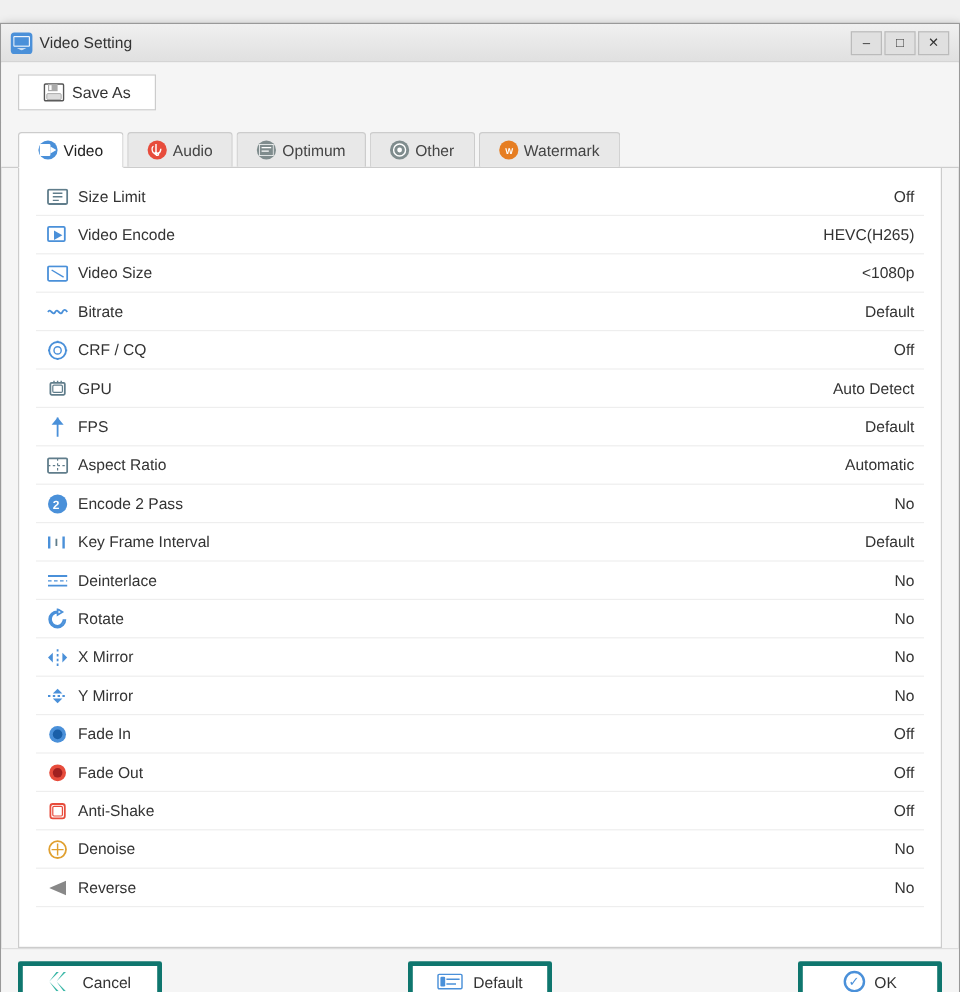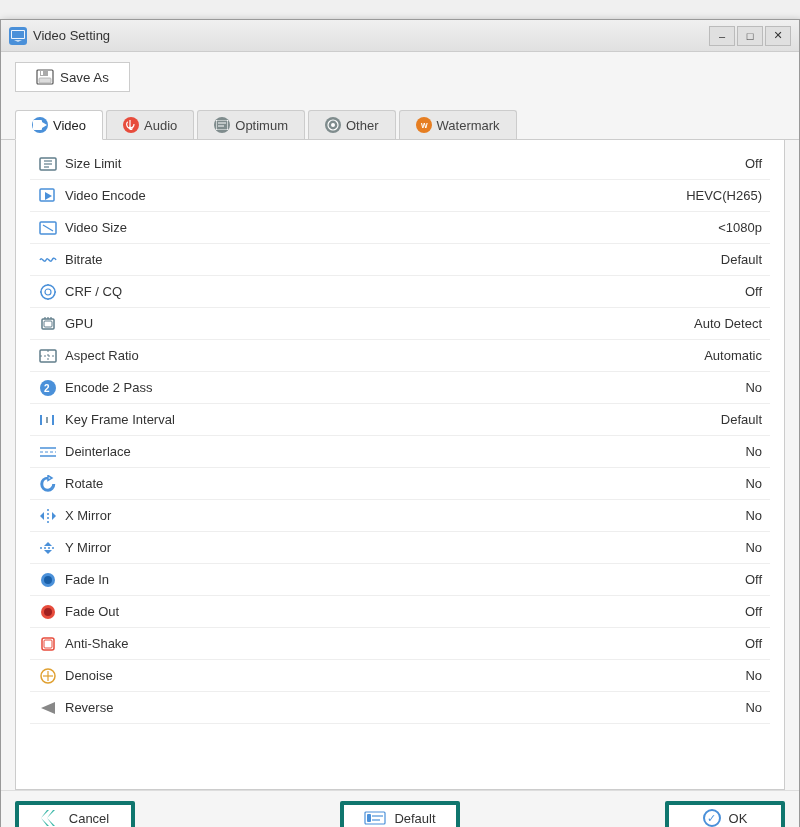--- a/index.html
+++ b/index.html
@@ -409,20 +409,34 @@
                     <rect x="5" y="4" width="8" height="6" rx="1" fill="none" stroke="#607d8b" stroke-width="1"></rect>
                     <line x1="6" y1="2" x2="6" y2="0" stroke="#607d8b" stroke-width="1.2"></line>
                     <line x1="9" y1="2" x2="9" y2="0" stroke="#607d8b" stroke-width="1.2"></line>
                     <line x1="12" y1="2" x2="12" y2="0" stroke="#607d8b" stroke-width="1.2"></line>
                   </svg>
                 </span>
                 <span>GPU</span>
               </div>
             </td>
             <td class="col-value">Auto Detect</td>
+          </tr>
+          <tr>
+            <td class="col-label">
+              <div class="label-inner">
+                <span style="width: 20px; height: 18px; display: inline-flex; align-items: center; justify-content: center; flex-shrink: 0;">
+                  <svg width="14" height="18" viewBox="0 0 14 18">
+                    <line x1="7" y1="1" x2="7" y2="17" stroke="#4a90d9" stroke-width="1.5"></line>
+                    <polygon points="2,7 7,1 12,7" fill="#4a90d9"></polygon>
+                  </svg>
+                </span>
+                <span>FPS</span>
+              </div>
+            </td>
+            <td class="col-value">Default</td>
           </tr>
           <tr>
             <td class="col-label">
               <div class="label-inner">
                 <span style="width: 20px; height: 18px; display: inline-flex; align-items: center; justify-content: center; flex-shrink: 0;">
                   <svg width="18" height="16" viewBox="0 0 18 16">
                     <rect x="1" y="2" width="16" height="12" rx="1" fill="none" stroke="#607d8b" stroke-width="1.5"></rect>
                     <line x1="1" y1="8" x2="17" y2="8" stroke="#607d8b" stroke-width="1" stroke-dasharray="2,2"></line>
                     <line x1="9" y1="2" x2="9" y2="14" stroke="#607d8b" stroke-width="1" stroke-dasharray="2,2"></line>
                   </svg>

